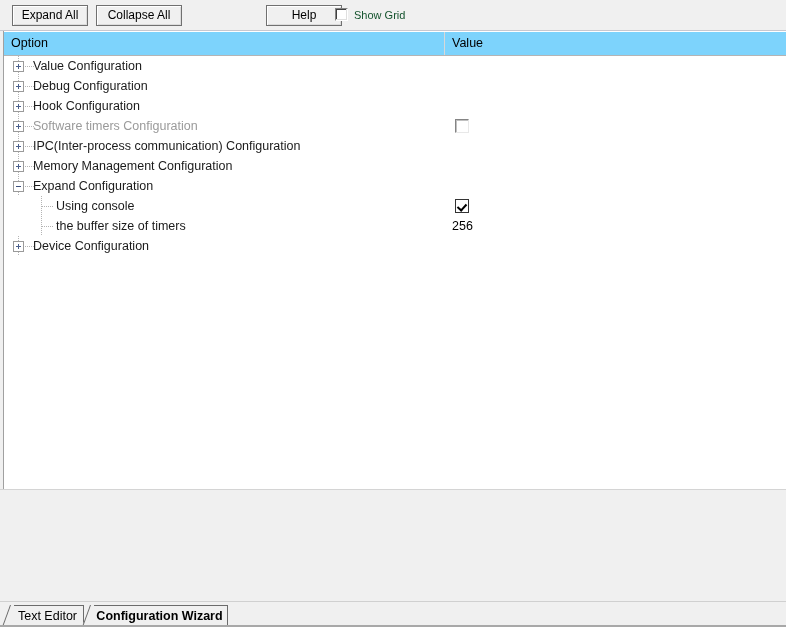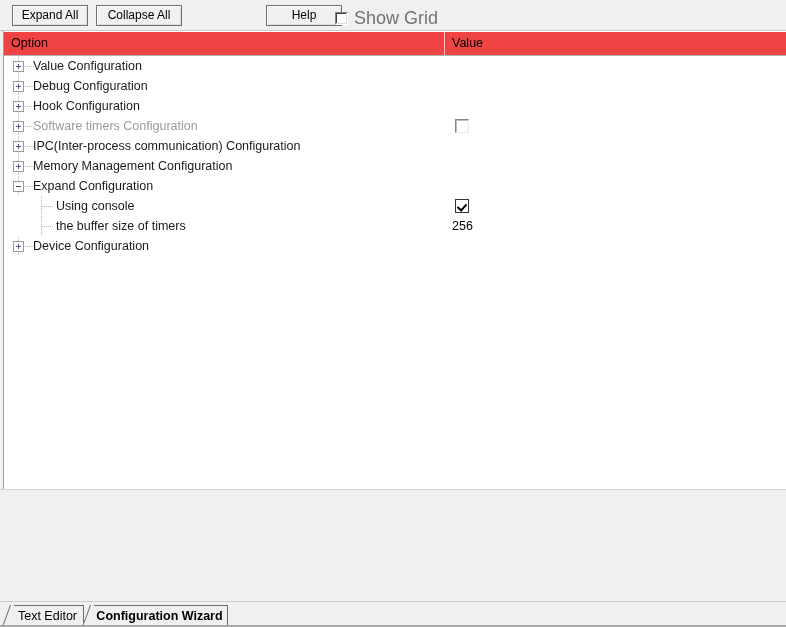--- a/index.html
+++ b/index.html
@@ -70,38 +70,38 @@
     box-sizing: border-box;
     background: #ffffff;
     border-top: 1px solid #848484;
     border-left: 1px solid #848484;
     border-right: 1px solid #ffffff;
     border-bottom: 1px solid #ffffff;
     box-shadow: inset -1px -1px 0 #dfdfdf, inset 1px 1px 0 #404040;
     position: relative;
     flex: none;
   }
-  .tb-check .lbl { font-size: 18px; color: #737373; white-space: nowrap; }
+  .tb-check .lbl { font-size: 11px; color: #14532d; white-space: nowrap; }
 
   
   .edge-left {
     position: absolute;
     left: 0; top: 31px;
     width: 4px; height: 458px;
     background: #f0f0f0;
     border-right: 1px solid #a0a0a0;
     box-sizing: border-box;
   }
 
   
   .colheader {
     position: absolute;
     left: 4px; top: 32px;
     width: 782px; height: 24px;
-    background: #ef4444;
+    background: #7dd3fc;
     border-bottom: 1px solid #b4b4b4;
     box-sizing: border-box;
   }
   .colheader .ch-cell {
     position: absolute;
     top: 0;
     height: 23px;
     line-height: 23px;
     font-size: 12.5px;
     color: #000;

